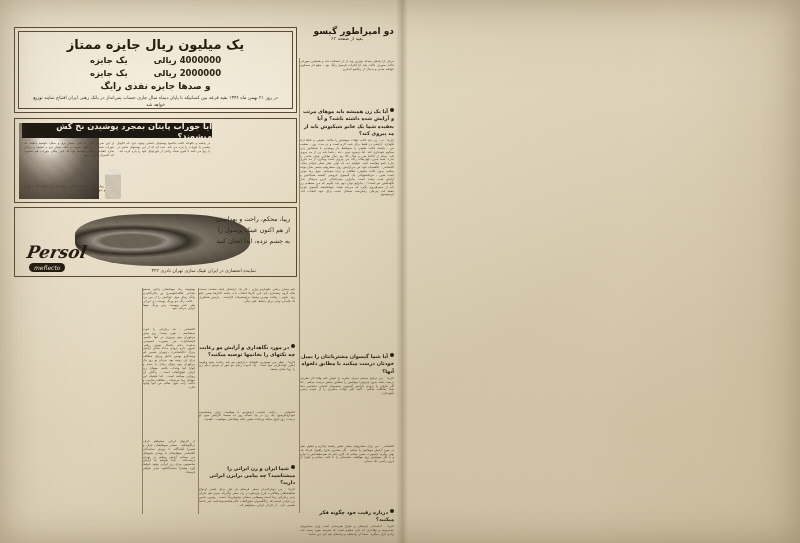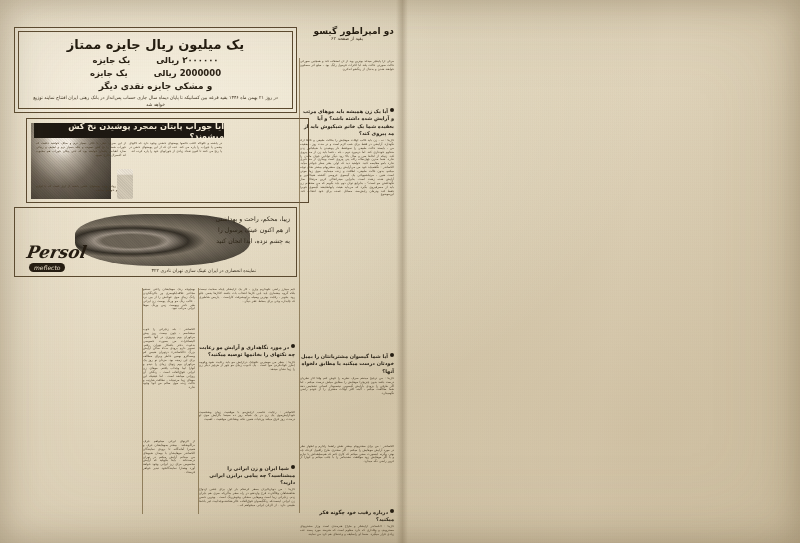--- a/index.html
+++ b/index.html
@@ -67,21 +67,21 @@
   }
 
   
   #prize-ad{left:14px;top:27px;width:283px;height:86px;background:rgba(255,252,242,.30);}
   #prize-ad .inner{position:absolute;inset:3px;border:1px solid #5b4a30;}
   #prize-title{font-size:13px;font-weight:bold;text-align:center;margin-top:5px;color:#221b10;}
   .prize-row{display:flex;justify-content:center;gap:26px;font-size:8.5px;font-weight:bold;margin-top:3px;color:#2a2216;}
   #prize-sub{font-size:9px;font-weight:bold;text-align:center;margin-top:3px;color:#2a2216;}
   #prize-note{font-size:4.6px;text-align:center;margin:4px 10px 0;line-height:1.45;color:#3d3220;}
 
-  #stocking-ad{left:14px;top:118px;width:283px;height:85px;margin-left:12px;}
+  #stocking-ad{left:14px;top:118px;width:283px;height:85px;}
   #stock-banner{
     position:absolute;right:84px;top:4px;width:190px;height:15px;
     background:#1d1812;color:#f3ead6;font-size:8.2px;font-weight:bold;
     display:flex;align-items:center;justify-content:center;letter-spacing:.2px;
   }
   #stock-photo{left:4px;top:4px;width:80px;height:76px;}
 
   #persol-ad{left:14px;top:207px;width:283px;height:70px;}
   #persol-word{position:absolute;left:12px;bottom:14px;font-size:17px;font-style:italic;font-weight:bold;color:#241c12;font-family:"DejaVu Serif","Liberation Serif",serif;transform:skewX(-10deg);}
   #persol-badge{position:absolute;left:14px;bottom:4px;background:#241c12;color:#efe4ce;font-size:6px;padding:1px 5px;border-radius:7px;font-style:italic;}
@@ -118,28 +118,28 @@
 <body>
 
 <div class="page">
 
   <div class="leaf leaf-left">
 
     <div class="box ruled" id="prize-ad">
       <div class="inner">
         <div class="fa" id="prize-title">یک میلیون ریال جایزه ممتاز</div>
         <div class="prize-row">
-          <span>۳۰۰۰۰۰۰ ریالی</span>
+          <span>4000000 ریالی</span>
           <span>یک جایزه</span>
         </div>
         <div class="prize-row">
           <span>2000000 ریالی</span>
           <span>یک جایزه</span>
         </div>
-        <div class="fa" id="prize-sub">و مشکی جایزه نقدی دیگر</div>
+        <div class="fa" id="prize-sub">و صدها جایزه نقدی رایگ</div>
         <div class="fa" id="prize-note">در روز ۲۱ بهمن ماه ۱۳۴۶ بقید قرعه بین کسانیکه تا پایان دیماه سال جاری حساب پس‌انداز در بانک رهنی ایران افتتاح نمایند توزیع خواهد شد</div>
       </div>
     </div>
 
     <div class="box ruled" id="stocking-ad">
       <div class="photo" id="stock-photo" style="background:
              radial-gradient(ellipse at 38% 22%, #efe9df 0 12%, #b9b0a2 26%, #6d6458 55%, #3b362e 100%),
              linear-gradient(165deg,#cfc7b8 0%,#8e867a 45%,#44403a 100%);"></div>
       <div class="fa" id="stock-banner">آیا جوراب پایتان بمجرد پوشیدن نخ کش میشوند؟</div>
       <div class="fa txt" style="position:absolute;right:86px;top:23px;width:93px;height:40px;">در پاشنه و گلوگاه اغلب خانمها پوستهای خشنی وجود دارد که لاکهای پشمی پا جوراب را پاره می کند. عده ای که از این پوستهای خشن در پا رنج می کنند تا کنون تعداد زیادی از جورابهای خود را پاره کرده اند.</div>

